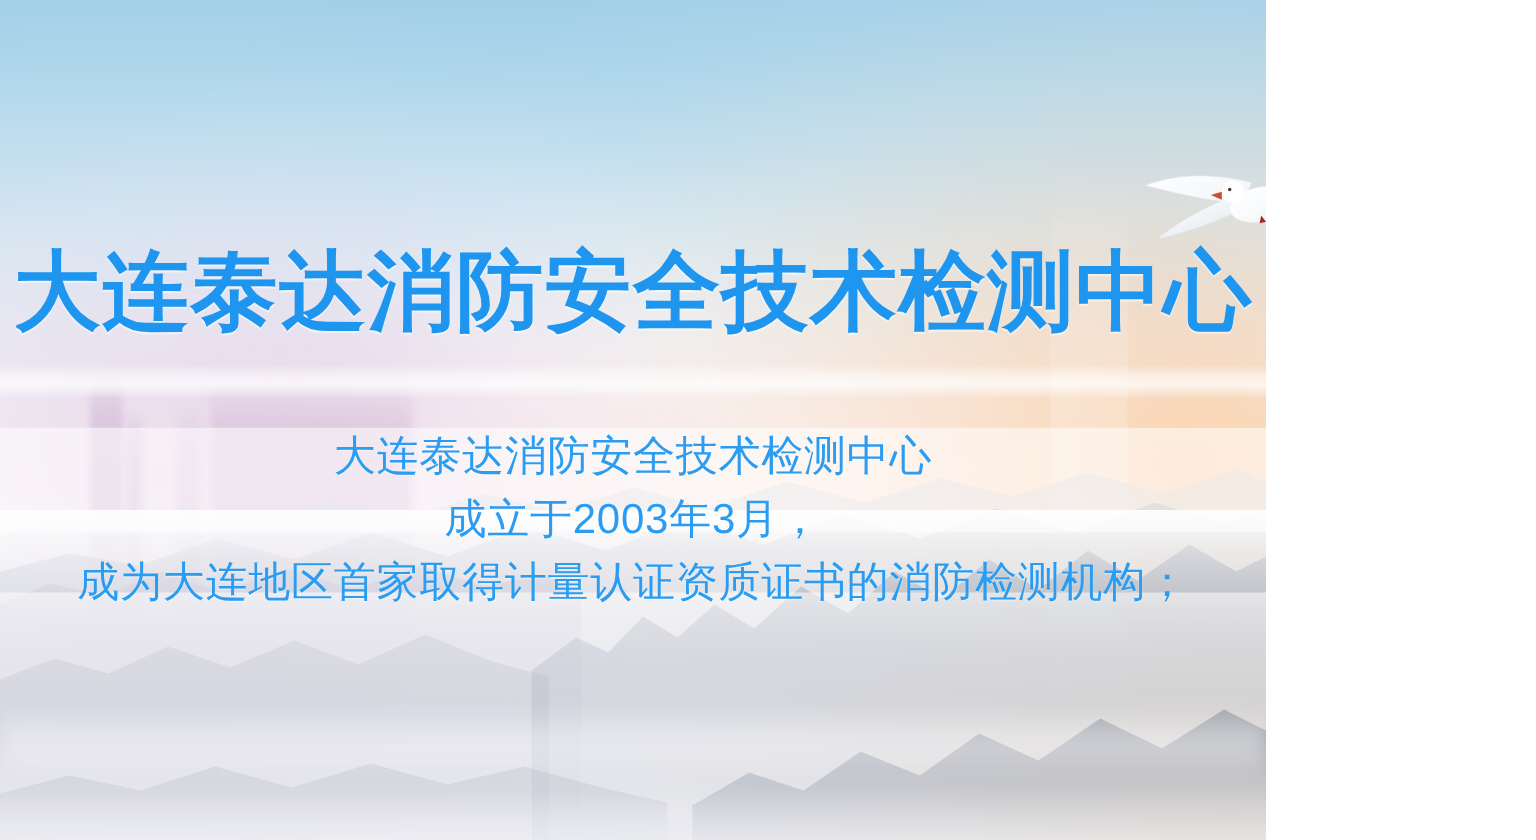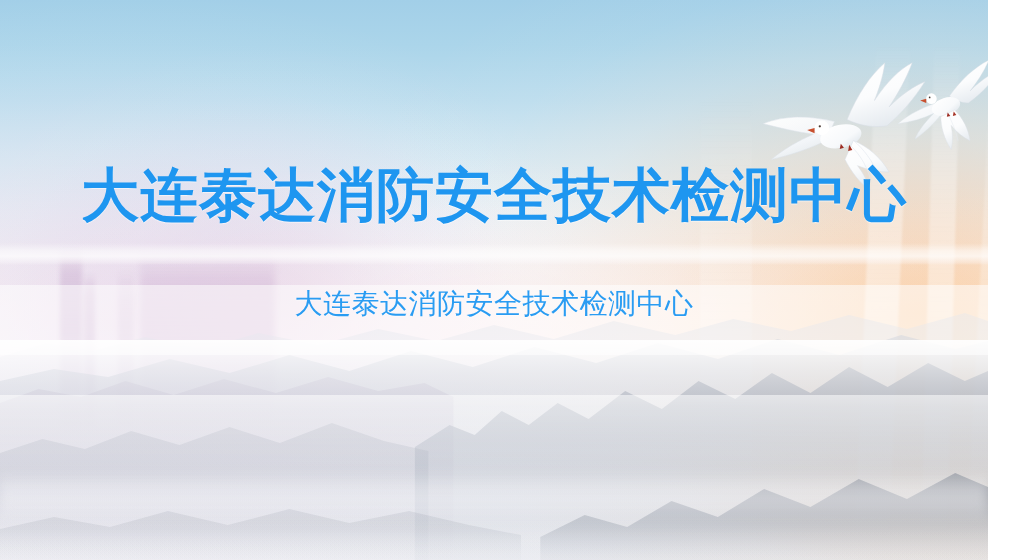--- a/index.html
+++ b/index.html
@@ -8,21 +8,21 @@
     padding: 0;
     background: #ffffff;
   }
   body {
     font-family: "Liberation Sans", "DejaVu Sans", sans-serif;
   }
 
   
   .stage {
     position: relative;
-    width: 988px;
+    width: 844px;
     height: 560px;
     overflow: hidden;
     background: #404040;
   }
 
   
   .layer {
     position: absolute;
     inset: 0;
     pointer-events: none;
@@ -410,17 +410,19 @@
       </g>
     </svg>
   </div>
 
   <div class="content">
 
     <div class="main-title">大连泰达消防安全技术检测中心</div>
 
     <div class="body-block">
       <div class="body-line">大连泰达消防安全技术检测中心</div>
+      <div class="body-line">成立于2003年3月，</div>
+      <div class="body-line">成为大连地区首家取得计量认证资质证书的消防检测机构；</div>
     </div>
 
   </div>
 
 </div>
 
 </body></html>

